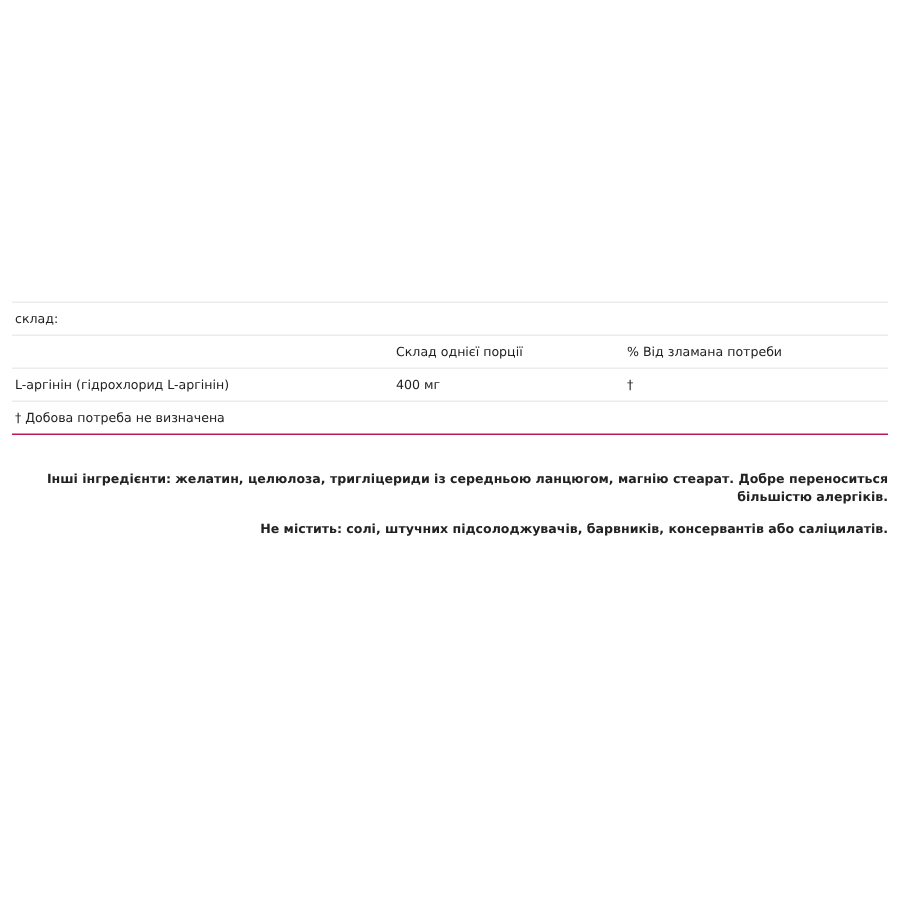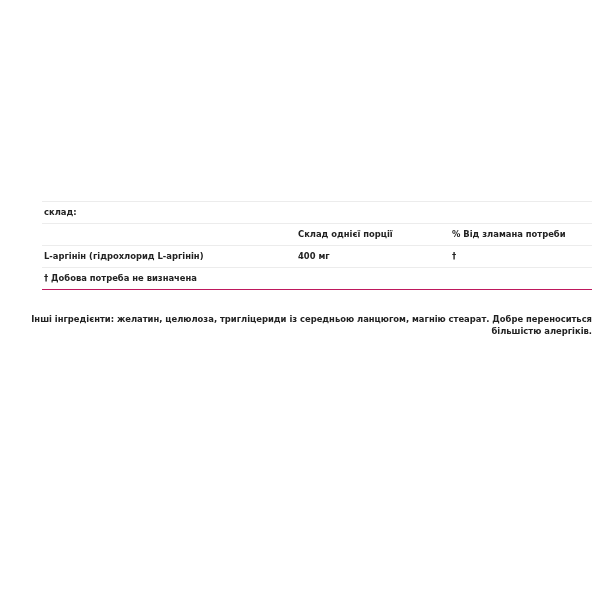--- a/index.html
+++ b/index.html
@@ -19,24 +19,23 @@
       position: absolute;
       left: 8px;
       top: 201px;
       width: 584px;
     }
     .row {
       position: relative;
       height: 21px;
       border-top: 1px solid #ececec;
       font-size: 8.4px;
-      font-weight: bold;
+      font-weight: normal;
       line-height: 21px;
       color: #222;
-      margin-left: 34px;
     }
     .row.last {
       border-bottom: 1px solid #be185d;
     }
     .cell {
       position: absolute;
       top: 0;
       white-space: nowrap;
     }
     .c1 { left: 2px; }
@@ -75,13 +74,14 @@
     <span class="cell c2">400 мг</span>
     <span class="cell c3">†</span>
   </div>
   <div class="row last">
     <span class="cell c1">† Добова потреба не визначена</span>
   </div>
 </div>
 
 <div class="notes">
   <p>Інші інгредієнти: желатин, целюлоза, тригліцериди із середньою ланцюгом, магнію стеарат. Добре переноситься більшістю алергіків.</p>
+  <p>Не містить: солі, штучних підсолоджувачів, барвників, консервантів або саліцилатів.</p>
 </div>
 
 </body></html>

